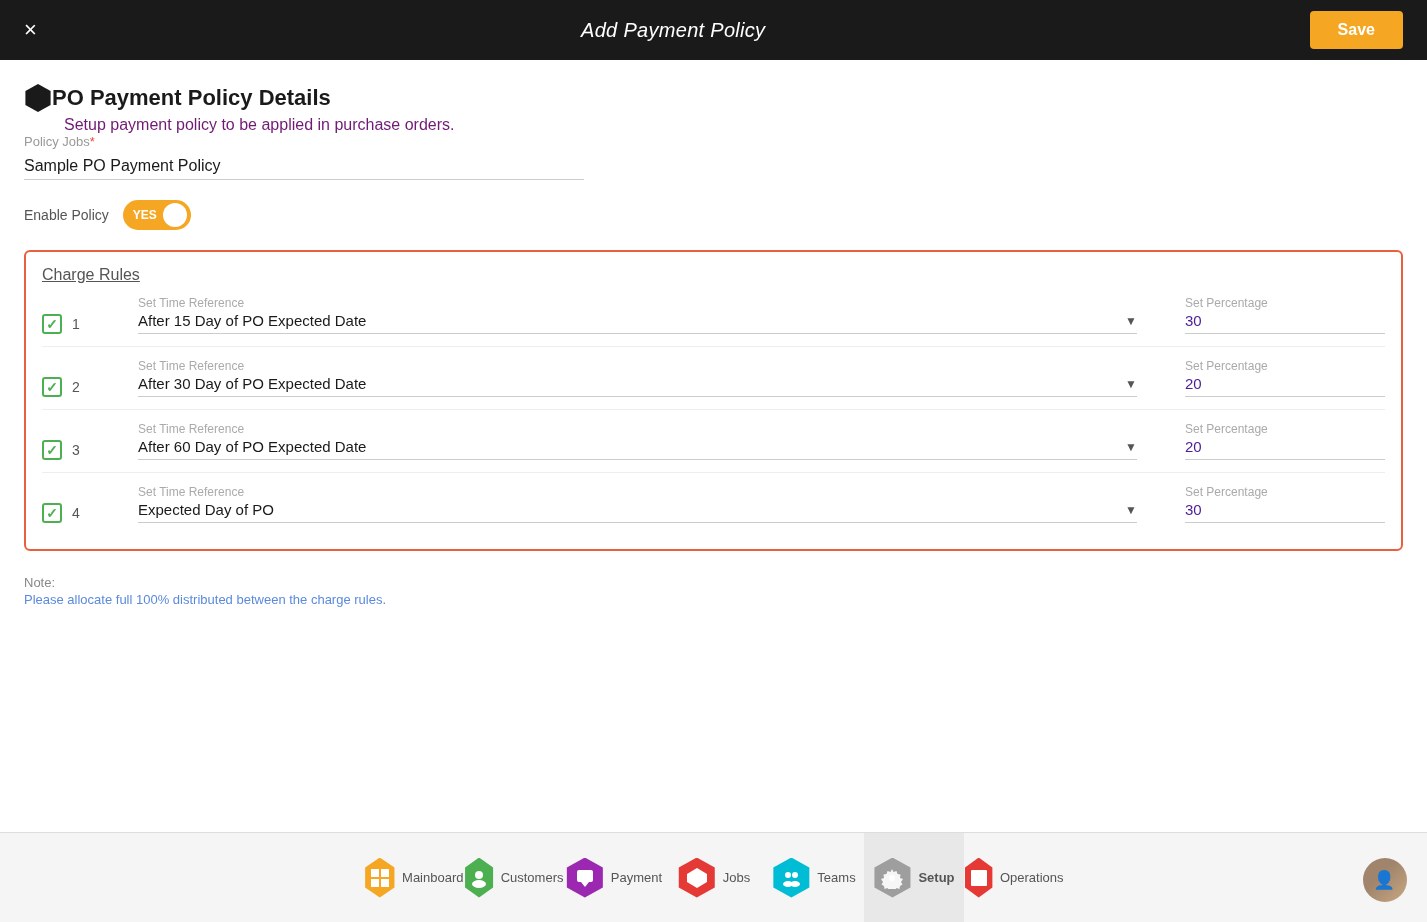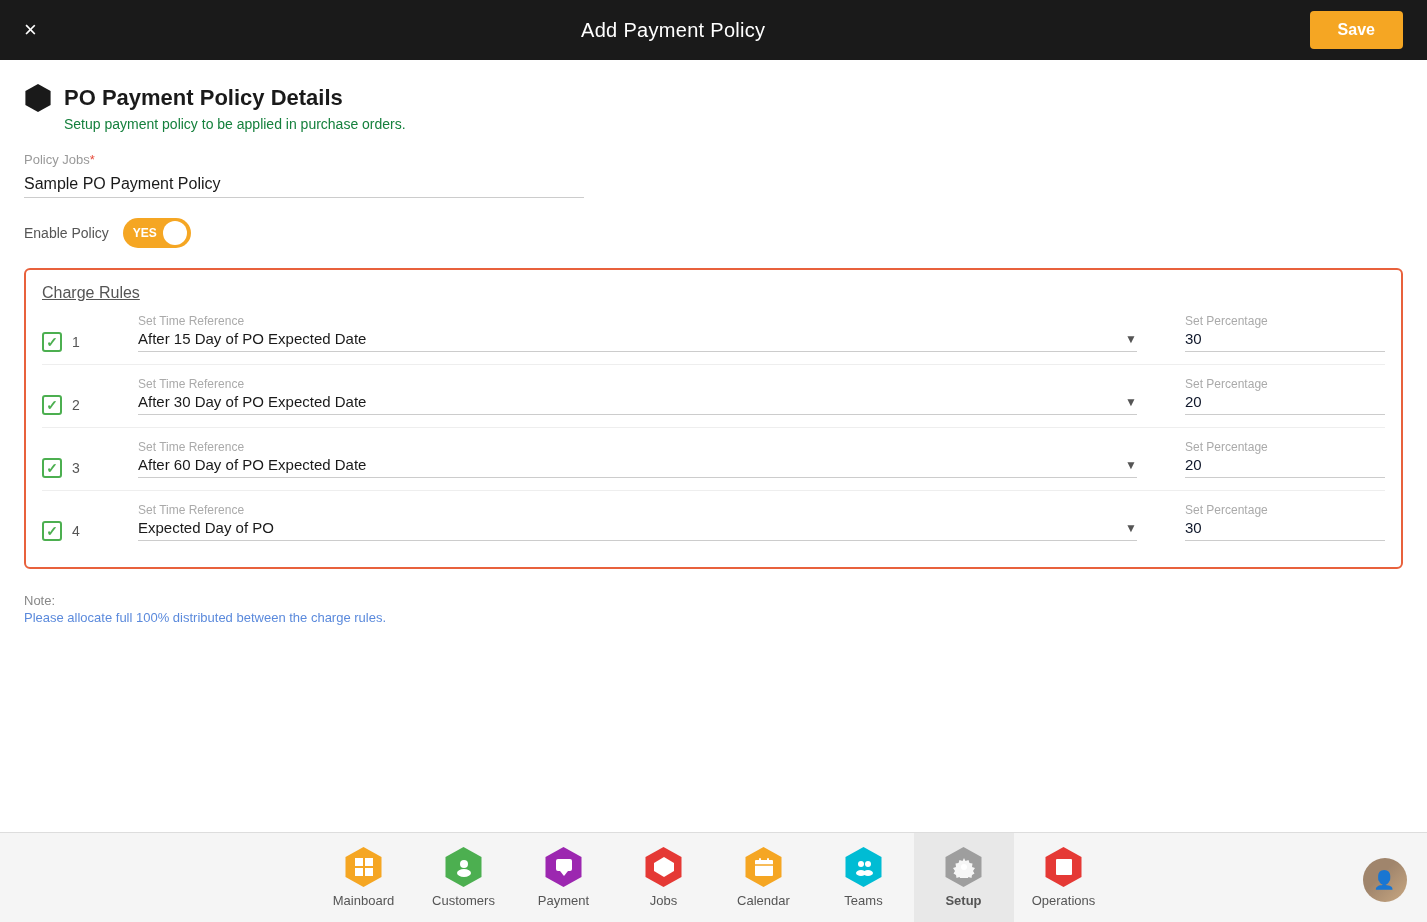--- a/index.html
+++ b/index.html
@@ -13,20 +13,21 @@
       align-items: center;
       justify-content: space-between;
       padding: 0 24px;
       height: 60px;
       flex-shrink: 0;
     }
     .header-title {
       font-size: 20px;
       font-weight: 400;
       letter-spacing: 0.3px;
+      font-style: italic;
     }
     .close-btn {
       background: none;
       border: none;
       color: #fff;
       font-size: 22px;
       cursor: pointer;
       line-height: 1;
     }
     .save-btn {
@@ -44,40 +45,38 @@
     .main-content {
       flex: 1;
       padding: 24px 24px 0 24px;
       overflow-y: auto;
     }
 
     
     .section-header {
       display: flex;
       align-items: center;
-      gap: 12px;
       margin-bottom: 4px;
     }
     .section-icon {
       width: 28px;
       height: 28px;
       background: #1a1a1a;
       clip-path: polygon(50% 0%, 95% 25%, 95% 75%, 50% 100%, 5% 75%, 5% 25%);
       display: inline-block;
       flex-shrink: 0;
     }
     .section-title {
       font-size: 22px;
       font-weight: 700;
       color: #1a1a1a;
     }
     .section-subtitle {
-      font-size: 14px;
-      color: #15803d;
-      margin-bottom: 20px;
+      font-size: 16px;
+      color: #701a75;
       margin-left: 40px;
     }
 
     
     .field-group {
       margin-bottom: 20px;
     }
     .field-label {
       font-size: 13px;
       color: #999;
@@ -217,21 +216,21 @@
       color: #555;
       font-size: 12px;
     }
     .percentage-group {
       width: 200px;
       flex-shrink: 0;
       margin-left: 40px;
     }
     .percentage-value {
       font-size: 15px;
-      color: #0f172a;
+      color: #4c1d95;
       border-bottom: 1px solid #ccc;
       padding-bottom: 4px;
       width: 100%;
     }
 
     
     .note-section {
       margin-top: 10px;
     }
     .note-label {
@@ -251,21 +250,21 @@
       display: flex;
       justify-content: center;
       align-items: center;
       height: 90px;
       gap: 0;
       flex-shrink: 0;
       position: relative;
     }
     .nav-item {
       display: flex;
-      flex-direction: column;
+      flex-direction: row;
       align-items: center;
       justify-content: center;
       width: 100px;
       height: 90px;
       cursor: pointer;
       gap: 6px;
     }
     .nav-item.active {
       background: #e8e8e8;
     }
@@ -466,31 +465,20 @@
       </div>
       <div class="nav-item">
         <div class="nav-icon" style="background: rgb(229, 57, 53); font-size: 18px; color: rgb(255, 255, 255);">
           <svg width="22" height="22" viewBox="0 0 22 22" fill="white">
             <polygon points="11,1 21,7 21,15 11,21 1,15 1,7"></polygon>
           </svg>
         </div>
         <span class="nav-label">Jobs</span>
       </div>
       <div class="nav-item">
-        <div class="nav-icon" style="background: rgb(245, 166, 35); font-size: 18px; color: rgb(255, 255, 255);">
-          <svg width="22" height="22" viewBox="0 0 22 22" fill="white">
-            <rect x="2" y="4" width="18" height="16" rx="1"></rect>
-            <line x1="2" y1="9" x2="20" y2="9" stroke="#f5a623" stroke-width="1.5"></line>
-            <rect x="6" y="2" width="2" height="4" rx="1"></rect>
-            <rect x="14" y="2" width="2" height="4" rx="1"></rect>
-          </svg>
-        </div>
-        <span class="nav-label">Calendar</span>
-      </div>
-      <div class="nav-item">
         <div class="nav-icon" style="background: rgb(0, 188, 212); font-size: 18px; color: rgb(255, 255, 255);">
           <svg width="22" height="22" viewBox="0 0 22 22" fill="white">
             <circle cx="8" cy="8" r="3"></circle>
             <circle cx="15" cy="8" r="3"></circle>
             <ellipse cx="8" cy="17" rx="5" ry="3"></ellipse>
             <ellipse cx="15" cy="17" rx="5" ry="3"></ellipse>
           </svg>
         </div>
         <span class="nav-label">Teams</span>
       </div>

